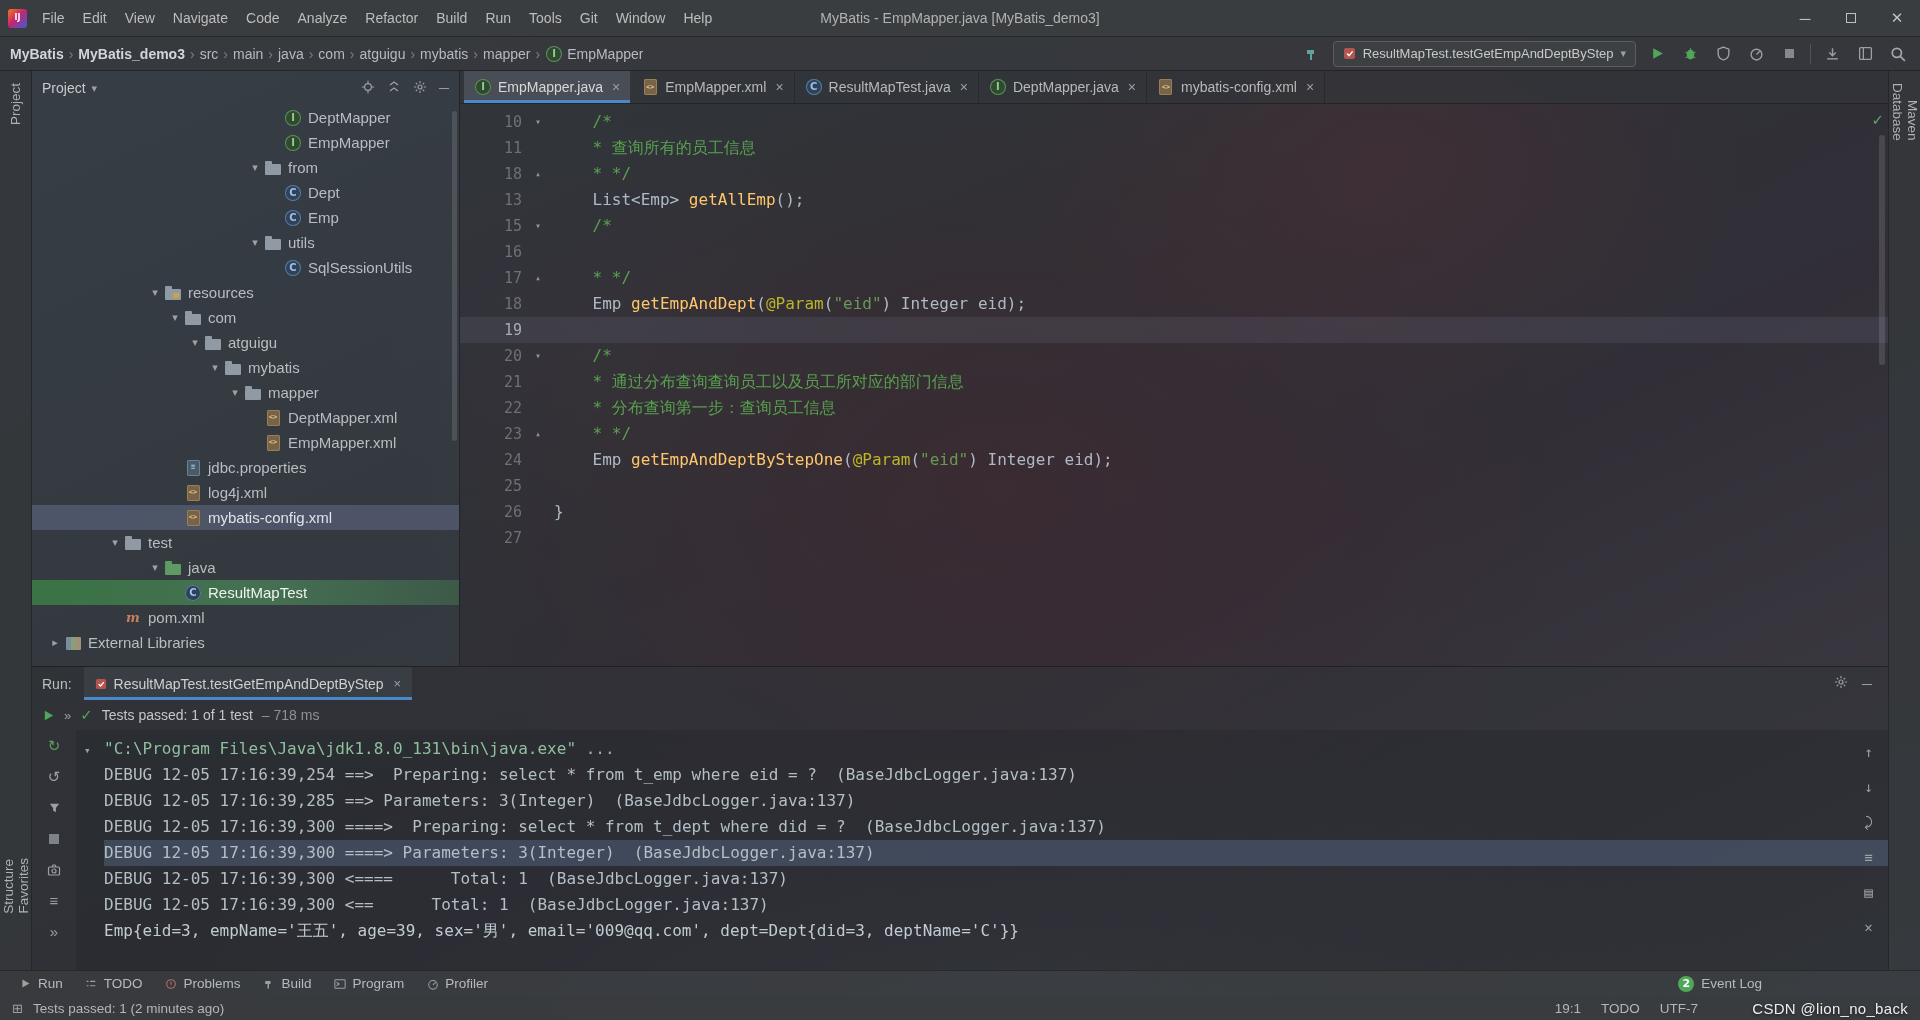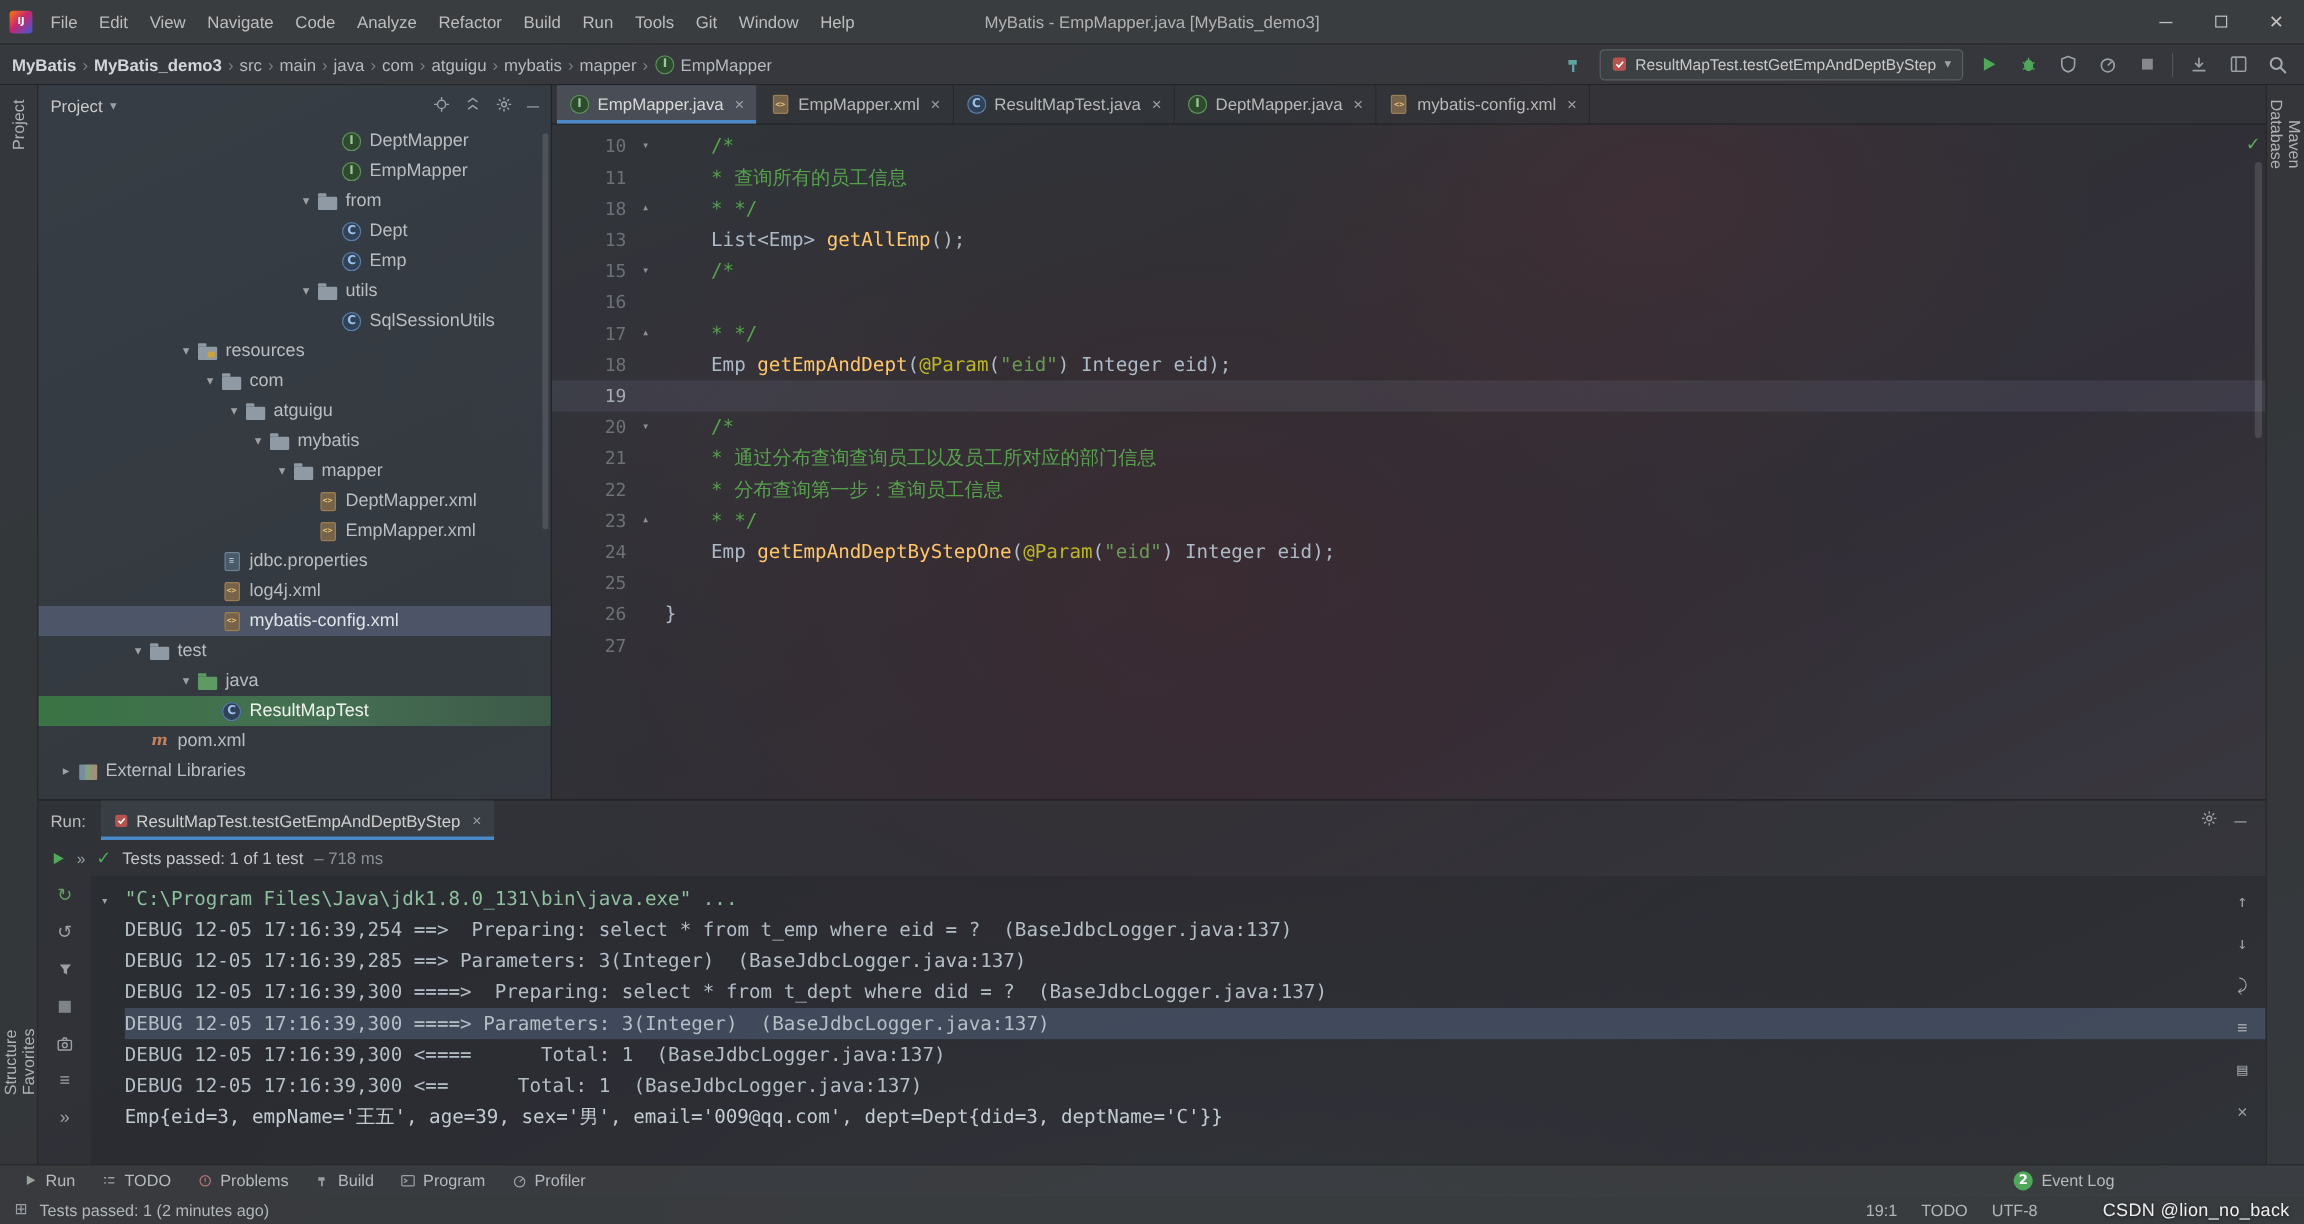--- a/index.html
+++ b/index.html
@@ -721,17 +721,17 @@
       <span>Event Log</span>
     </div>
   </div>
 
   <div class="statusbar">
     <span class="sb-ic">⊞</span>
     <span>Tests passed: 1 (2 minutes ago)</span>
     <span class="sb-right">
       <span>19:1</span>
       <span>TODO</span>
-      <span>UTF-8</span>
+      <span>UTF-7</span>
     </span>
     <span class="watermark">CSDN @lion_no_back</span>
   </div>
 </div>
 
 </body></html>

